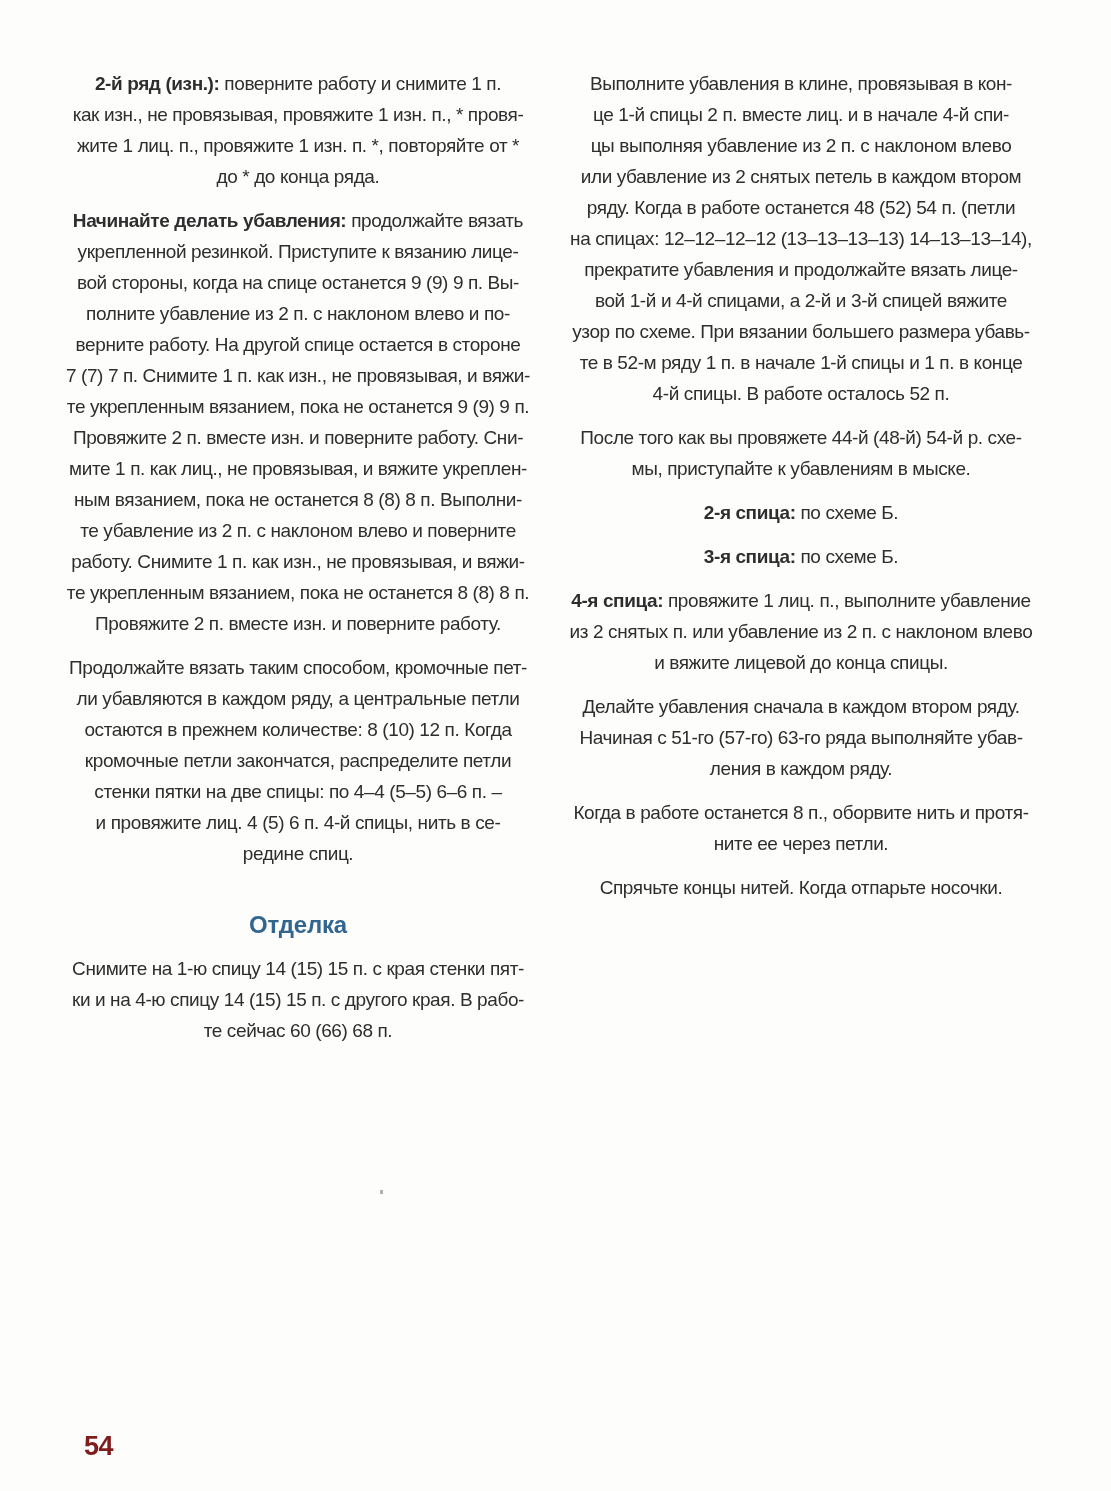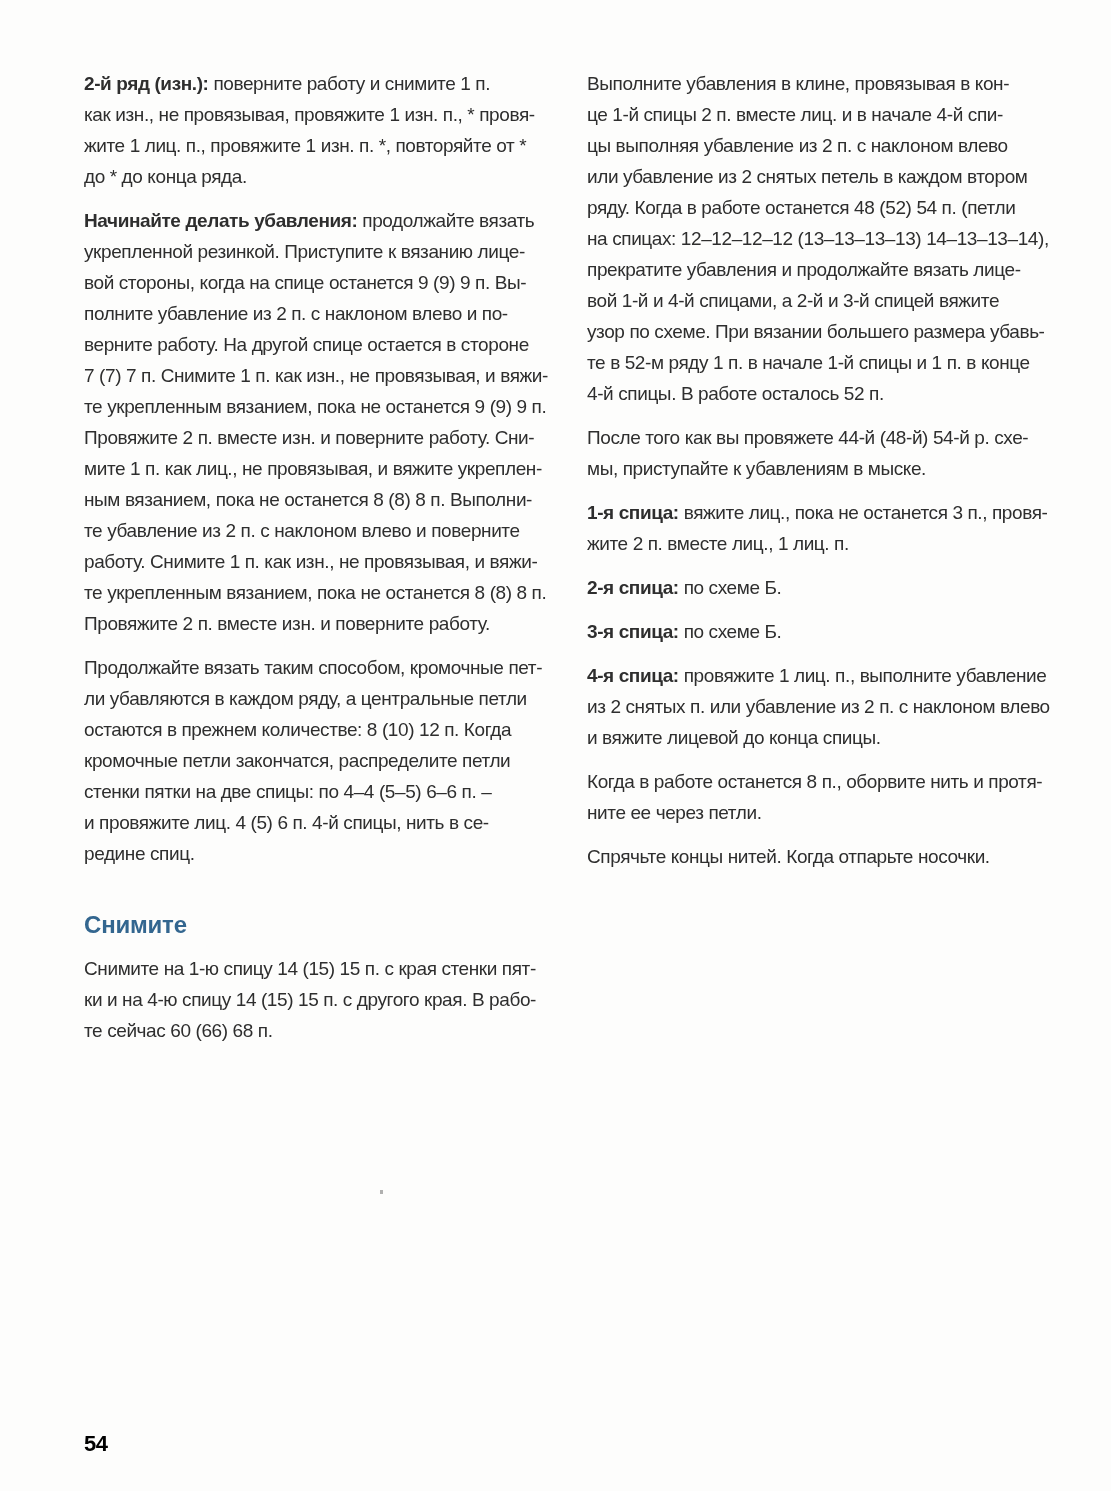--- a/index.html
+++ b/index.html
@@ -5,37 +5,37 @@
   html,body{margin:0;padding:0;}
   body{
     width:1111px;height:1491px;
     background:#fbfbfa;
     font-family:"Liberation Sans", sans-serif;
     position:relative;
     overflow:hidden;
   }
   .page{position:absolute;inset:0;background:#fdfdfc;}
   .columns{
-    position:absolute;left:84px;top:68px;
-    width:969px;display:flex;gap:37px;
+    position:absolute;left:65px;top:68px;
+    width:969px;display:flex;gap:37px;text-align:center;
   }
   .col{width:466px;}
   .col p{
     font-size:19px;line-height:31px;letter-spacing:-0.4px;
     color:#2e2e2e;margin:0 0 13px 0;
     white-space:pre-line;
   }
   .lead{font-weight:700;}
   .col h2{
     font-size:24px;line-height:28px;font-weight:700;
     color:#33668f;margin:42px 0 14px 0;letter-spacing:-0.2px;
   }
   .page-number{
     position:absolute;left:84px;top:1431px;
-    font-size:22px;font-weight:700;color:#000000;letter-spacing:-0.5px;
+    font-size:27px;font-weight:700;color:#7f1d1d;letter-spacing:-0.5px;
   }
   .speck{
     position:absolute;left:380px;top:1190px;width:3px;height:4px;
     background:#8f8f8f;opacity:.7;
   }
 </style>
 </head>
 <body>
 
 <div class="page">
@@ -61,47 +61,48 @@
 работу. Снимите 1 п. как изн., не провязывая, и вяжи-
 те укрепленным вязанием, пока не останется 8 (8) 8 п.
 Провяжите 2 п. вместе изн. и поверните работу.</span></p>
       <p><span>Продолжайте вязать таким способом, кромочные пет-
 ли убавляются в каждом ряду, а центральные петли
 остаются в прежнем количестве: 8 (10) 12 п. Когда
 кромочные петли закончатся, распределите петли
 стенки пятки на две спицы: по 4–4 (5–5) 6–6 п. –
 и провяжите лиц. 4 (5) 6 п. 4-й спицы, нить в се-
 редине спиц.</span></p>
-      <h2>Снимите</h2>
+      <h2>Отделка</h2>
       <p><span>Снимите на 1-ю спицу 14 (15) 15 п. с края стенки пят-
 ки и на 4-ю спицу 14 (15) 15 п. с другого края. В рабо-
 те сейчас 60 (66) 68 п.</span></p>
     </div>
 
     <div class="col">
       <p><span>Выполните убавления в клине, провязывая в кон-
 це 1-й спицы 2 п. вместе лиц. и в начале 4-й спи-
 цы выполняя убавление из 2 п. с наклоном влево
 или убавление из 2 снятых петель в каждом втором
 ряду. Когда в работе останется 48 (52) 54 п. (петли
 на спицах: 12–12–12–12 (13–13–13–13) 14–13–13–14),
 прекратите убавления и продолжайте вязать лице-
 вой 1-й и 4-й спицами, а 2-й и 3-й спицей вяжите
 узор по схеме. При вязании большего размера убавь-
 те в 52-м ряду 1 п. в начале 1-й спицы и 1 п. в конце
 4-й спицы. В работе осталось 52 п.</span></p>
       <p><span>После того как вы провяжете 44-й (48-й) 54-й р. схе-
 мы, приступайте к убавлениям в мыске.</span></p>
-      <p><span class="lead">1-я спица:</span><span> вяжите лиц., пока не останется 3 п., провя-
-жите 2 п. вместе лиц., 1 лиц. п.</span></p>
       <p><span class="lead">2-я спица:</span><span> по схеме Б.</span></p>
       <p><span class="lead">3-я спица:</span><span> по схеме Б.</span></p>
       <p><span class="lead">4-я спица:</span><span> провяжите 1 лиц. п., выполните убавление
 из 2 снятых п. или убавление из 2 п. с наклоном влево
 и вяжите лицевой до конца спицы.</span></p>
+      <p><span>Делайте убавления сначала в каждом втором ряду.
+Начиная с 51-го (57-го) 63-го ряда выполняйте убав-
+ления в каждом ряду.</span></p>
       <p><span>Когда в работе останется 8 п., оборвите нить и протя-
 ните ее через петли.</span></p>
       <p><span>Спрячьте концы нитей. Когда отпарьте носочки.</span></p>
     </div>
 
   </div>
 
   <div class="page-number">54</div>
 
   <div class="speck"></div>

